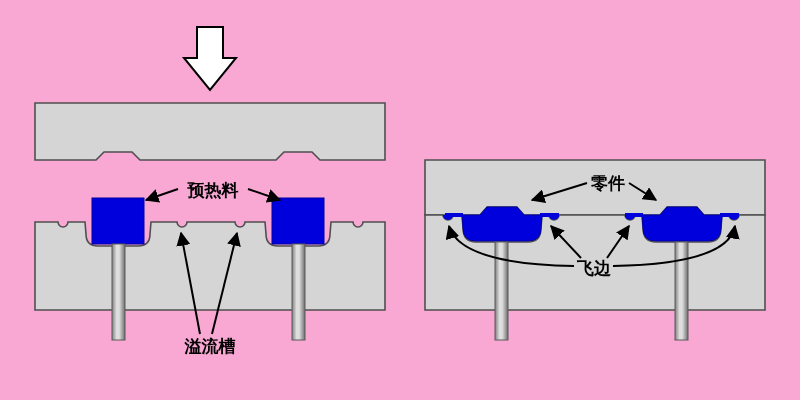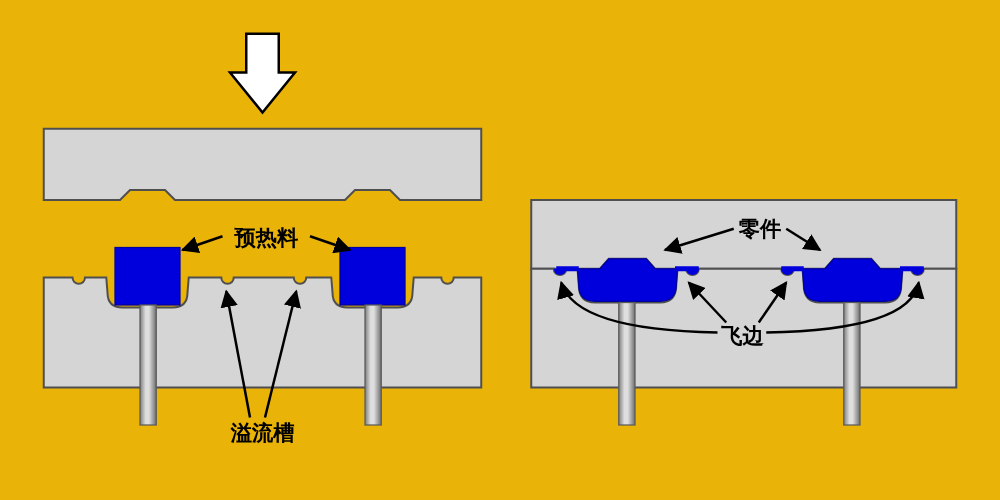--- a/index.html
+++ b/index.html
@@ -4,21 +4,21 @@
 <style>
   html, body {
     margin: 0;
     padding: 0;
     background: #ffffff;
     font-family: "Liberation Sans", sans-serif;
   }
   .canvas-wrap {
     width: 800px;
     height: 400px;
-    background: #eab308;
+    background: #f9a8d4;
     position: relative;
     overflow: hidden;
   }
   svg { display: block; }
   .mold   { stroke: #4f4f4f; stroke-width: 1.6; }
   .blue   { stroke: #0000a0; stroke-width: 1; }
   .flash  { stroke: none; }
   .pin    { fill: url(#pinGrad); stroke: #5a5a5a; stroke-width: 1; }
   .ann    { stroke: #000000; stroke-width: 2; fill: none; marker-end: url(#arrowhead); }
   .lbl    {

